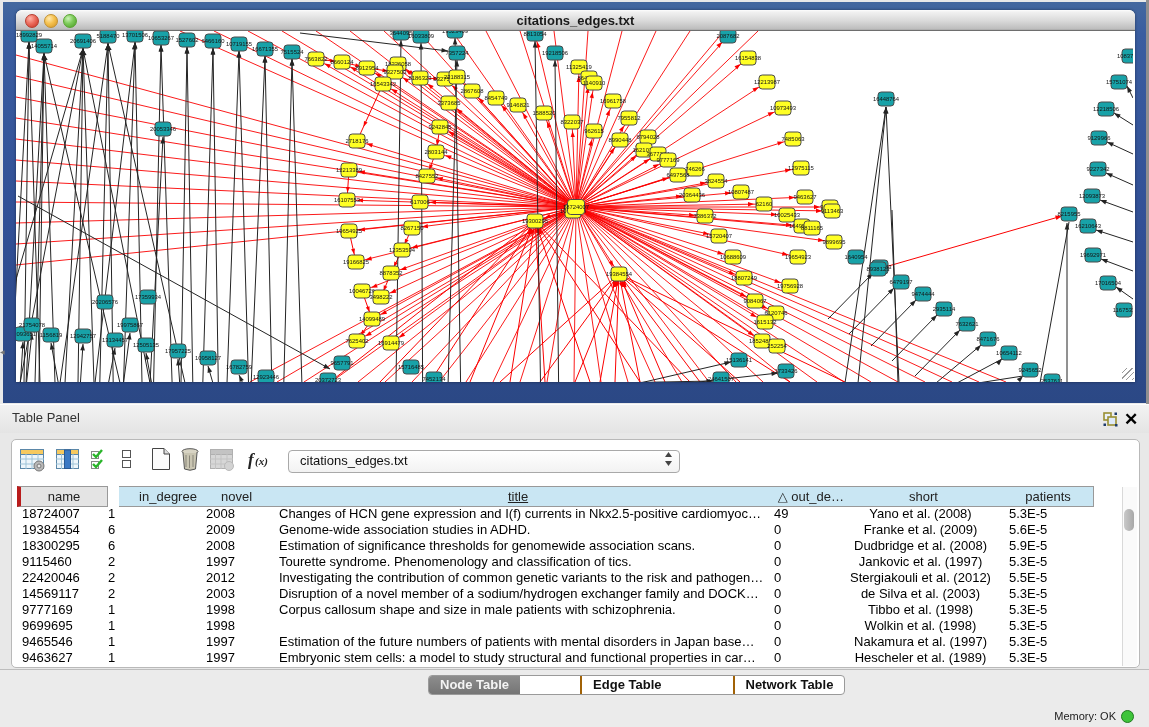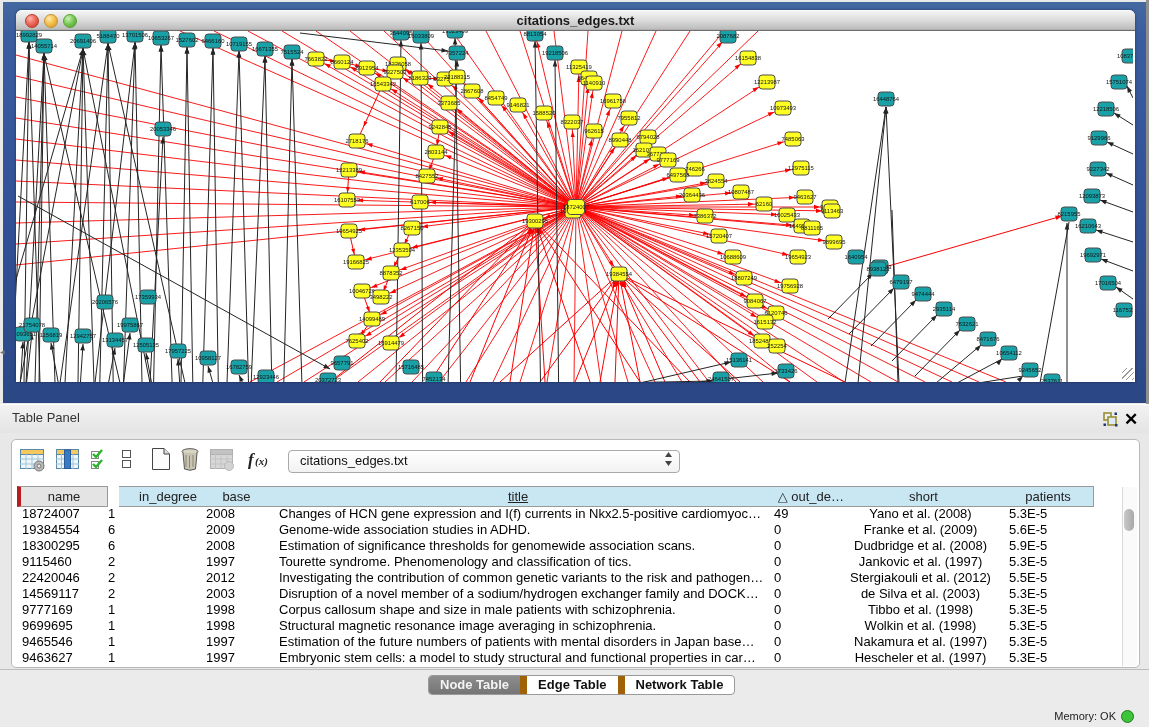--- a/index.html
+++ b/index.html
@@ -59,24 +59,24 @@
 .c3{left:262px;width:484px;}
 .c4{left:757px;width:74px;}
 .c5{left:821px;width:165px;text-align:center;}
 .c6{left:992px;width:84px;}
 
 #sbar{left:1122px;top:487px;width:14px;height:179px;background:#fafafa;border-left:1px solid #d9d9d9;}
 #sthumb{left:1124px;top:509px;width:10px;height:22px;background:linear-gradient(90deg,#c9c9c9,#a8a8a8);border-radius:5px;}
 
 #tabstrip{left:0;top:669px;width:1149px;height:31px;background:#ebebeb;border-top:1px solid #bdbdbd;}
 #segs{left:428px;top:675px;height:18px;display:flex;border:1px solid #9a9a9a;border-radius:4px;overflow:hidden;
- font-size:13px;font-weight:bold;line-height:18px;background:#fff;}
+ font-size:13px;font-weight:bold;line-height:18px;background:#fff;gap:32px;}
 .seg{padding:0 11px;color:#111;}
 .seg.sel{background:linear-gradient(180deg,#8d8d8d,#757575);color:#f4f4f4;}
-.seg+.seg{border-left:7px solid #a16207;}
+.seg+.seg{border-left:2px solid #a16207;margin-left:28px;}
 
 #status{left:0;top:700px;width:1149px;height:27px;background:#ebebeb;}
 #mem{right:33px;top:710px;font-size:11px;color:#222;position:absolute;}
 #memdot{left:1121px;top:710px;width:11px;height:11px;border-radius:50%;background:#3ec43a;border:1px solid #1f7a1f;}
 
 #lmark{left:0px;top:348px;font-size:6px;color:#777;}
 </style></head>
 <body>
 <div class="abs" id="frame"></div>
 <div class="abs" id="macwin"></div>
@@ -877,21 +877,21 @@
 <div class="abs" id="dd-text">citations_edges.txt</div>
 <div class="abs" id="dd-arrows"><svg width="9" height="16">
       <path d="M4.5 1 L8 6 H1 Z" fill="#444"></path>
       <path d="M4.5 15 L1 10 H8 Z" fill="#444"></path>
     </svg></div>
 
 <div class="abs" id="tbl">
  <div id="thead">
   <div class="th" id="th0">name</div>
   <div class="th" id="th1">in_degree</div>
-  <div class="th" id="th2">base</div>
+  <div class="th" id="th2">novel</div>
   <div class="th" id="th3">title</div>
   <div class="th" id="th4">△ out_de…</div>
   <div class="th" id="th5">short</div>
   <div class="th" id="th6">patients</div>
  </div>
  <div id="tbody">
       <div class="tr">
         <div class="c0">18724007</div>
         <div class="c1">1</div>
         <div class="c2">2008</div>
@@ -951,41 +951,40 @@
         <div class="c2">1998</div>
         <div class="c3">Corpus callosum shape and size in male patients with schizophrenia.</div>
         <div class="c4">0</div>
         <div class="c5">Tibbo et al. (1998)</div>
         <div class="c6">5.3E-5</div>
       </div>
       <div class="tr">
         <div class="c0">9699695</div>
         <div class="c1">1</div>
         <div class="c2">1998</div>
-        <div class="c3">Structural magnetic resonance image averaging in schizophrenia.</div>
         <div class="c4">0</div>
         <div class="c5">Wolkin et al. (1998)</div>
         <div class="c6">5.3E-5</div>
       </div>
       <div class="tr">
         <div class="c0">9465546</div>
         <div class="c1">1</div>
         <div class="c2">1997</div>
         <div class="c3">Estimation of the future numbers of patients with mental disorders in Japan base…</div>
         <div class="c4">0</div>
         <div class="c5">Nakamura et al. (1997)</div>
         <div class="c6">5.3E-5</div>
       </div>
       <div class="tr">
         <div class="c0">9463627</div>
         <div class="c1">1</div>
         <div class="c2">1997</div>
         <div class="c3">Embryonic stem cells: a model to study structural and functional properties in car…</div>
         <div class="c4">0</div>
-        <div class="c5">Hescheler et al. (1997)</div>
+        <div class="c5">Hescheler et al. (1989)</div>
         <div class="c6">5.3E-5</div>
       </div>
     </div>
 </div>
 <div class="abs" id="sbar"></div>
 <div class="abs" id="sthumb"></div>
 
 <div class="abs" id="tabstrip"></div>
 <div class="abs" id="segs">
  <div class="seg sel">Node Table</div>

